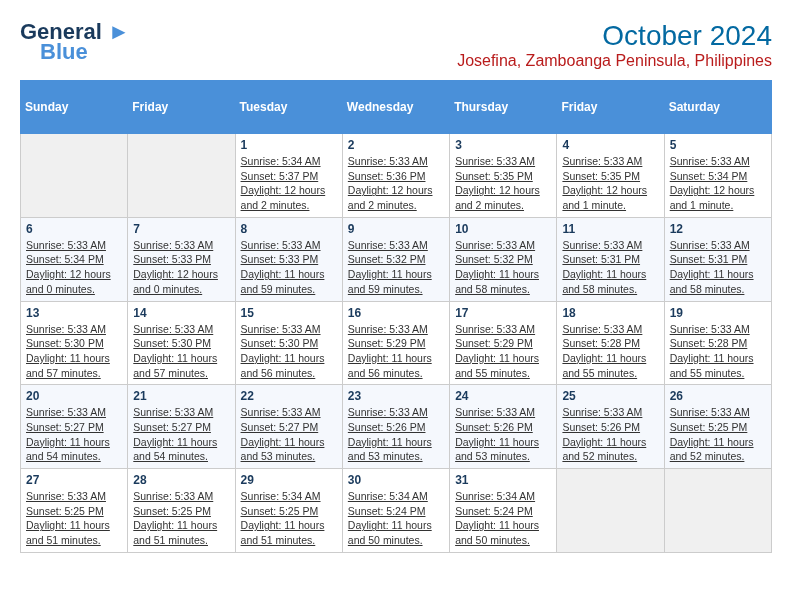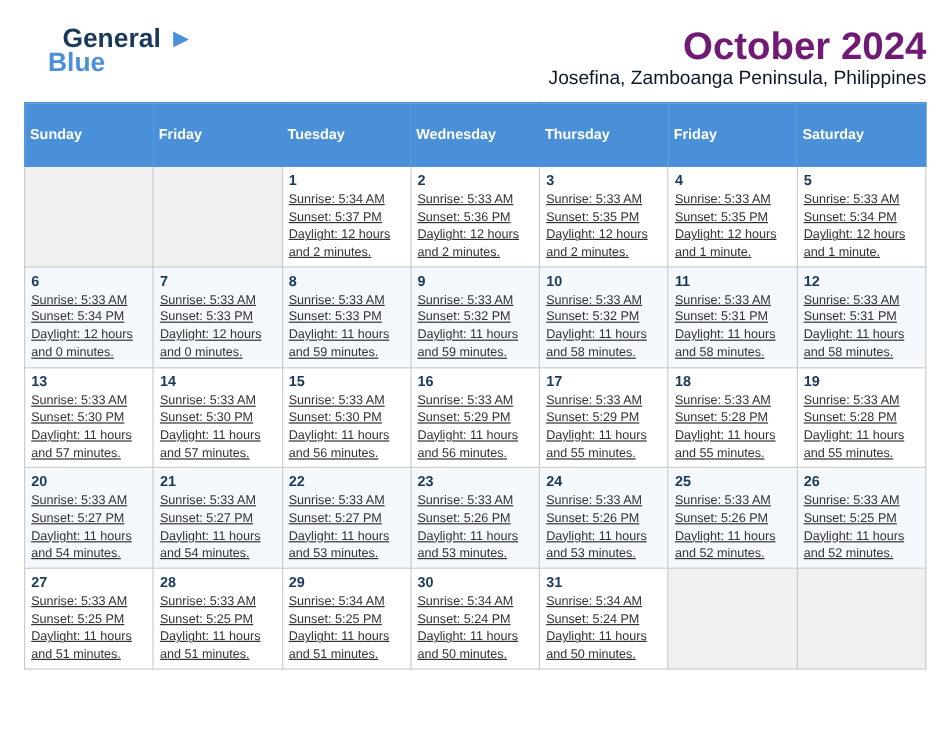--- a/index.html
+++ b/index.html
@@ -27,27 +27,27 @@
       color: #1a3a5c;
       line-height: 1.1;
     }
     .logo-blue {
       color: #4a90d9;
     }
     .title-section {
       text-align: right;
     }
     .month-title {
-      font-size: 32px;
-      color: #701a75;
-      font-weight: bold;
+      font-size: 28px;
+      color: #0369a1;
+      font-weight: normal;
     }
     .location-subtitle {
       font-size: 16px;
-      color: #0f172a;
+      color: #b91c1c;
     }
     .calendar-table {
       width: 100%;
       border-collapse: collapse;
       font-size: 11px;
     }
     .calendar-table th {
       background-color: #4a90d9;
       color: #fff;
       padding: 19px 4px;
@@ -85,21 +85,21 @@
     }
     .empty-cell {
       background: #f0f0f0 !important;
     }
   </style>
 </head>
 <body>
 
 <div class="header-section">
   <div class="logo">
-    <div style="display:flex; align-items:center;margin-left:32px;">
+    <div style="display:flex; align-items:center;">
       <span class="logo-text">
         <span>General</span><span class="logo-blue"> ►</span>
       </span>
     </div>
     <div style="display:flex; align-items:center; margin-top:-4px;margin-left:20px;">
       <span class="logo-text logo-blue" style="font-size:22px; font-weight:bold;">Blue</span>
     </div>
   </div>
   <div class="title-section">
     <div class="month-title">October 2024</div>

